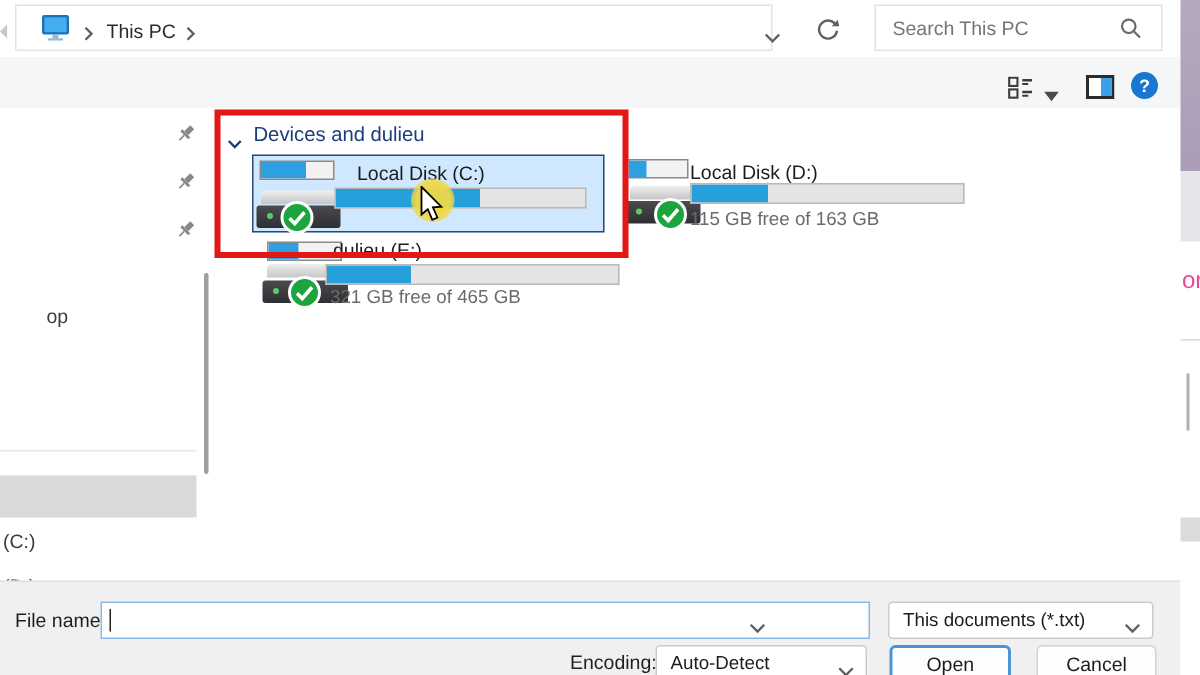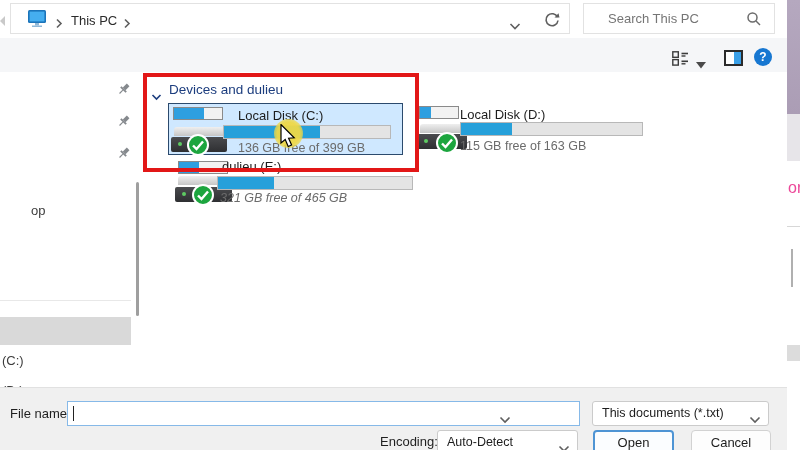--- a/index.html
+++ b/index.html
@@ -2,23 +2,23 @@
 <html><head>
 <meta charset="utf-8">
 <style>
   * { margin:0; padding:0; box-sizing:border-box; }
   html,body { width:800px; height:450px; overflow:hidden; }
   body { font-family:"Liberation Sans", sans-serif; background:#fff; }
   #screen { position:relative; width:800px; height:450px; overflow:hidden; background:#fff; }
   .abs { position:absolute; }
 
   
-  .address-bar { left:10px; top:3px; width:560px; height:31px; background:#fff; border:1px solid #e2e2e2;padding-left:12px; }
+  .address-bar { left:10px; top:3px; width:505px; height:31px; background:#fff; border:1px solid #e2e2e2;padding-left:12px; }
   .search-box  { left:583px; top:3px; width:192px; height:31px; background:#fff; border:1px solid #e2e2e2; }
-  .search-box input { position:absolute; left:24px; top:4px; width:140px; height:21px; border:none; outline:none;
+  .search-box input { position:absolute; left:11px; top:4px; width:140px; height:21px; border:none; outline:none;
                       font:13px "Liberation Sans",sans-serif; color:#0369a1; background:transparent; }
   .crumb { font-size:13px; color:#2b2b2b; }
 
   
   .toolbar-row { left:0; top:38px; width:787px; height:34px; background:#f5f6f8; }
 
   
   .sb-text { font-size:13px; color:#3c3c3c; }
   .pin { width:15px; height:15px; }
 
@@ -184,21 +184,20 @@
           <div class="bdy"></div>
           <div class="led"></div>
         </div>
       <div class="badge" style="left:18px;top:30px;"><svg width="18" height="18">
             <polyline points="4,9.5 7.5,13 14,5.5" fill="none" stroke="#fff" stroke-width="2.4"></polyline>
           </svg></div>
       <div class="dname" style="left:69px;top:4px;">Local Disk (C:)</div>
       <div class="dbar" style="left:54px;top:21px;width:168px;height:14px;">
           <i style="width: 58%;"></i>
         </div>
-      <div class="dfree" style="left:69px;top:37px;">136 GB free of 399 GB</div>
     </div>
 
     <div class="tile" style="left:269px;top:31px;width:243px;height:52px;">
       <div class="mini-bar" style="left:2px;top:3px;width:40px;height:13px;">
           <i style="width: 30%;"></i>
         </div>
       <div class="hdd" style="left:0px;top:21px;width:50px;height:25px;">
           <div class="lid"></div>
           <div class="bdy"></div>
           <div class="led"></div>
@@ -222,21 +221,21 @@
           <div class="lid"></div>
           <div class="bdy"></div>
           <div class="led"></div>
         </div>
       <div class="badge" style="left:24px;top:26px;"><svg width="18" height="18">
             <polyline points="4,9.5 7.5,13 14,5.5" fill="none" stroke="#fff" stroke-width="2.4"></polyline>
           </svg></div>
       <div class="dbar" style="left:49px;top:18px;width:196px;height:14px;">
           <i style="width: 29%;"></i>
         </div>
-      <div class="dfree" style="left:52px;top:33px;font-style:italic;">321 GB free of 465 GB</div>
+      <div class="dfree" style="left:52px;top:33px;">321 GB free of 465 GB</div>
     </div>
   </div>
 
   <div class="abs annotation"></div>
 
   <div class="abs click-glow"></div>
   <div class="abs cursor">
     <svg width="19" height="26">
         <polygon points="1,0.5 1,19 5.2,15.5 8.2,22.5 11.6,21 8.6,14.2 14.2,13.8" fill="#fff" stroke="#000" stroke-width="1.2"></polygon>
       </svg>

